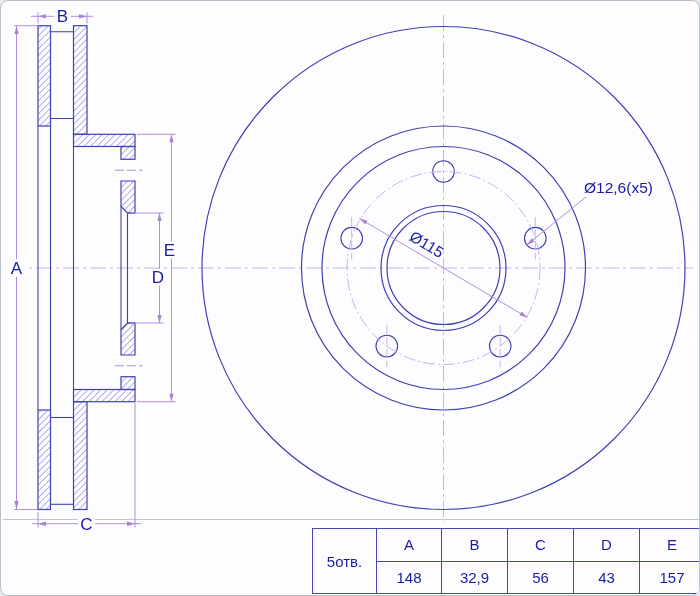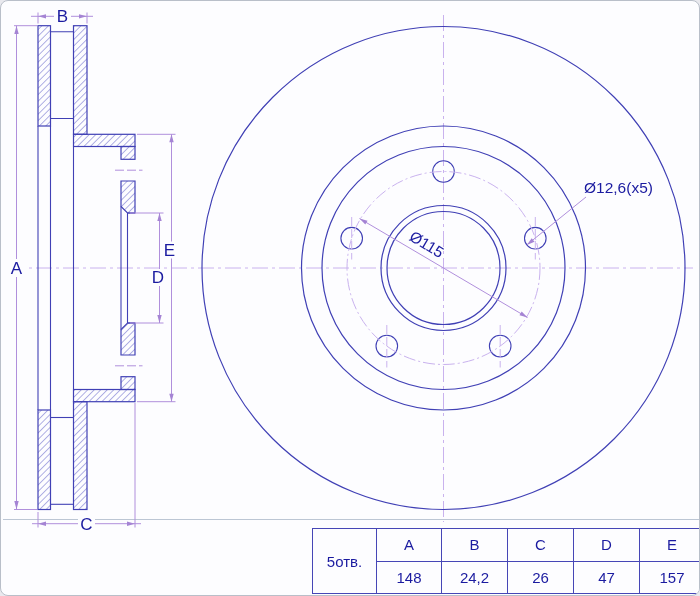--- a/index.html
+++ b/index.html
@@ -156,21 +156,21 @@
         <tr>
     <td rowspan="2" style="width:63px;">5отв.</td>
     <td style="width:64px;">A</td>
     <td style="width:65px;">B</td>
     <td style="width:65px;">C</td>
     <td style="width:65px;">D</td>
     <td style="width:64px;">E</td>
   </tr>
   <tr>
     <td>148</td>
-    <td>24,2</td>
-    <td>26</td>
-    <td>47</td>
+    <td>32,9</td>
+    <td>56</td>
+    <td>43</td>
     <td>157</td>
   </tr>
 </tbody>
     </table>
 
 </div>
 
 </body></html>

